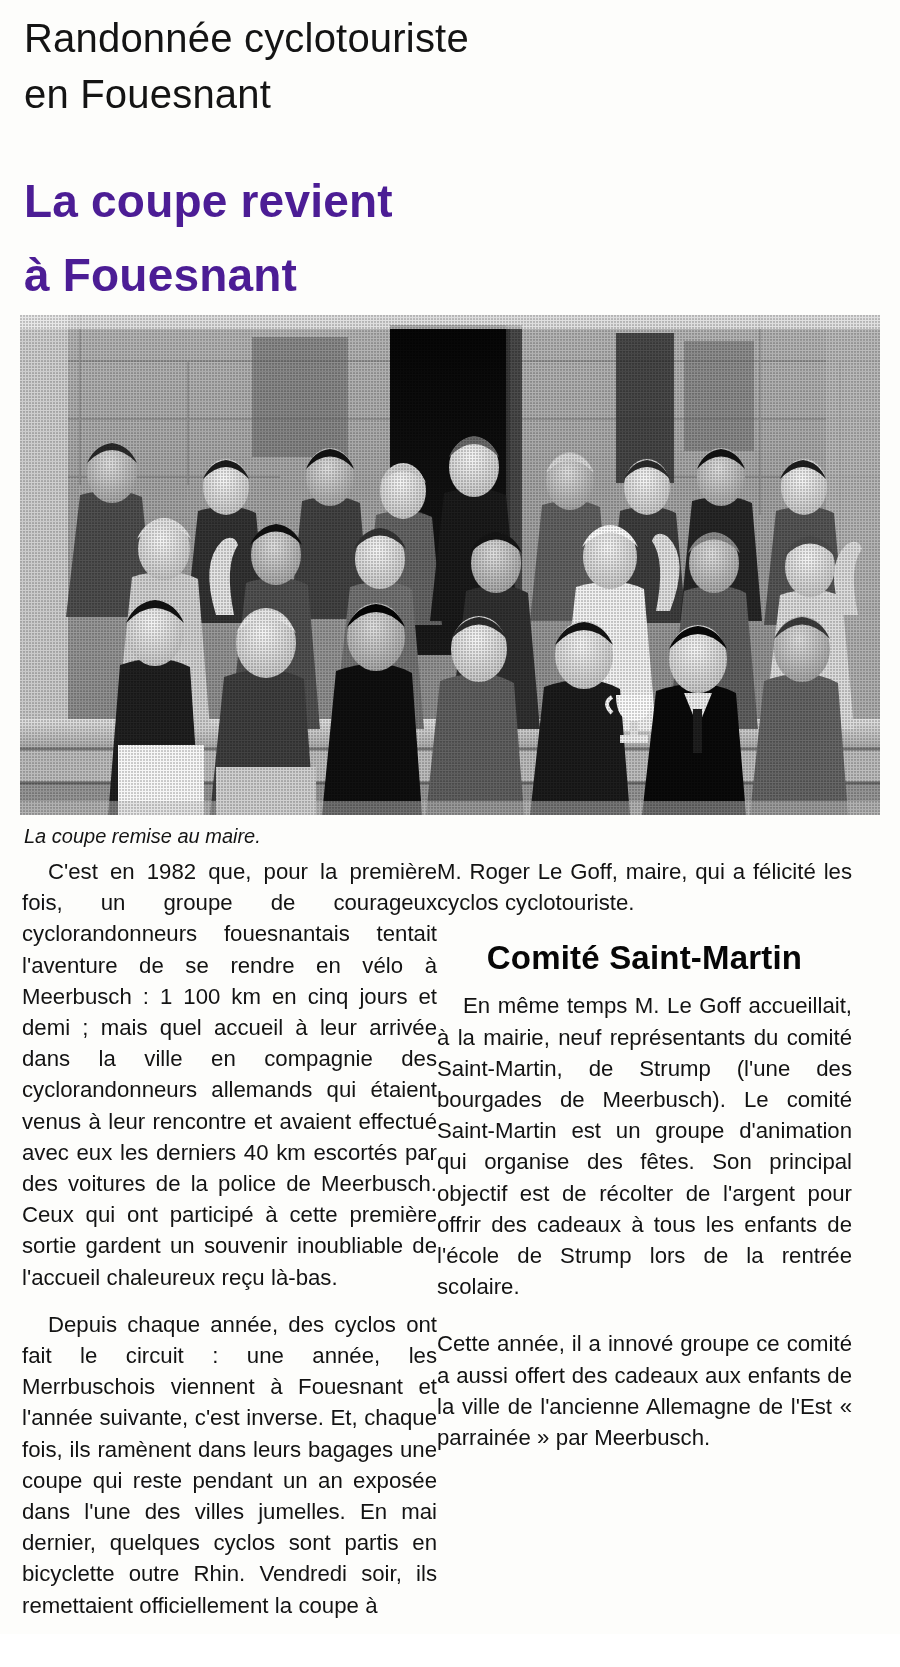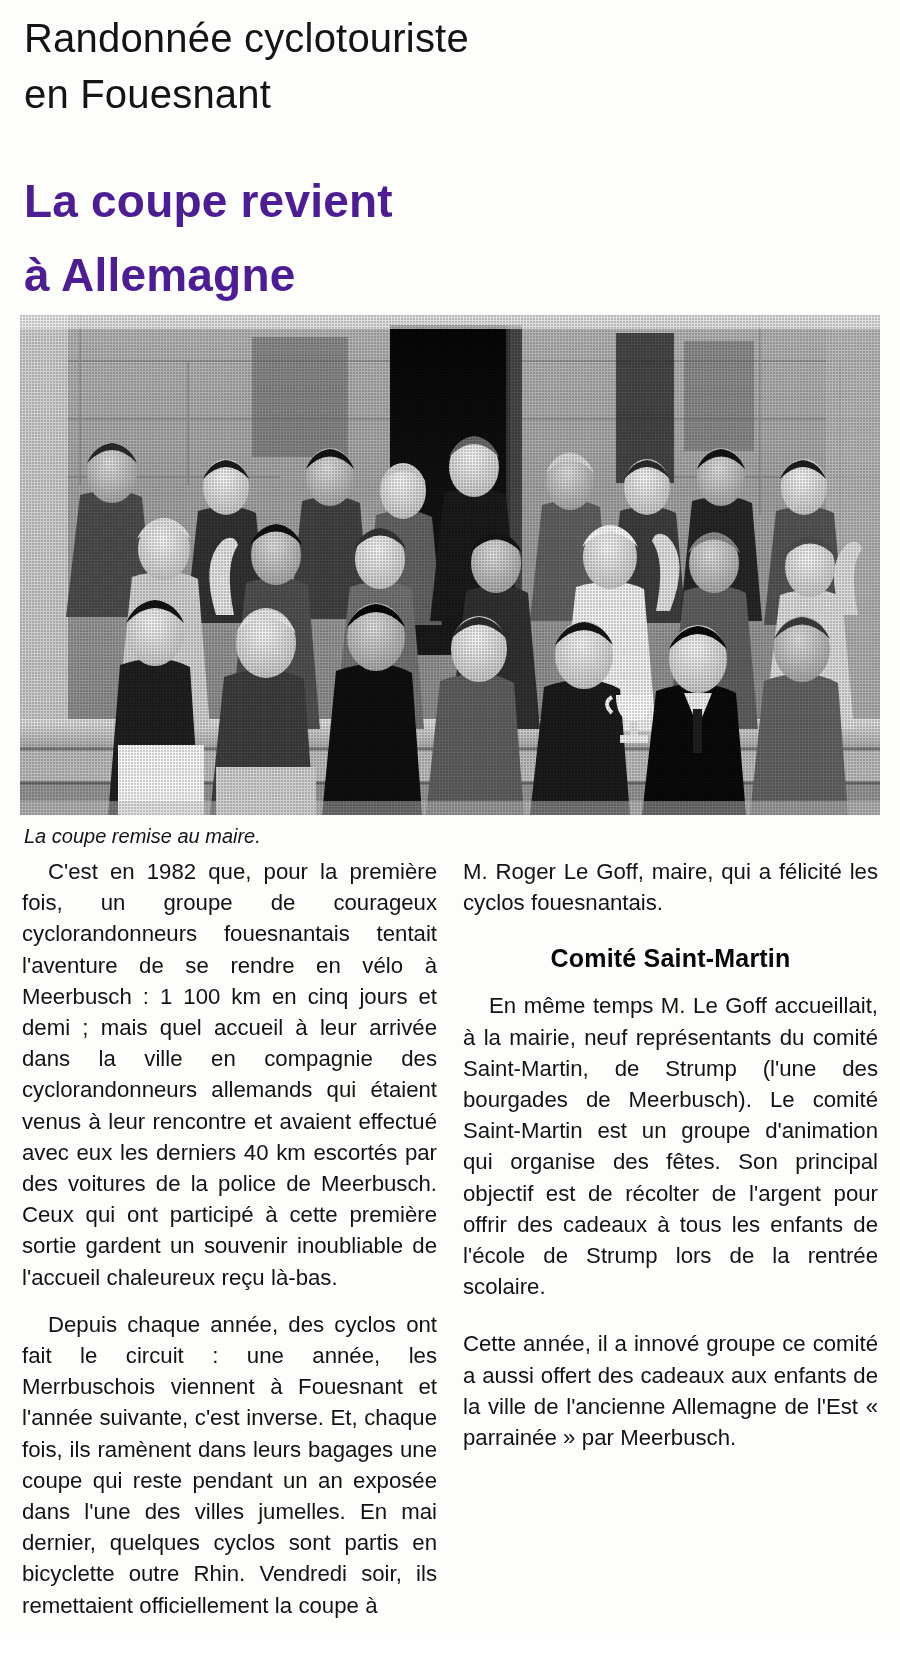--- a/index.html
+++ b/index.html
@@ -83,62 +83,61 @@
     font-weight:500;
     color:#141414;
   }
 
   
   .cols{
     position:absolute;
     left:22px; top:856px;
     width:856px;
     display:flex;
-    gap:26px;
   }
   .col{
     width:415px;
   }
   p.body{
     margin:0;
     font-size:22.2px;
     line-height:31.2px;
     text-align:justify;
     text-justify:inter-word;
     color:#131313;
     hyphens:manual;
     word-spacing:0.2px;
   }
   p.body + p.body{ margin-top:16px; }
   p.indent{ text-indent:26px; }
   p.gap{ margin-top:26px !important; }
 
   .subhead{
     margin:24px 0 16px 0;
-    font-size:25px;
+    font-size:33px;
     line-height:32px;
     font-weight:700;
     text-align:center;
     color:#070707;
     letter-spacing:0.2px;
   }
 </style>
 </head>
 <body>
 
 <div class="page">
 
   <div class="kicker">
     <span class="k1">Randonnée cyclotouriste</span>
     <span class="k2">en Fouesnant</span>
   </div>
 
   <div class="headline">
     <span class="h1">La coupe revient</span>
-    <span class="h2">à Allemagne</span>
+    <span class="h2">à Fouesnant</span>
   </div>
 
   <div class="photo">
     <svg viewBox="0 0 860 500" preserveAspectRatio="none">
       <defs>
         <linearGradient id="wallg" x1="0" y1="0" x2="0" y2="1">
           <stop offset="0%" stop-color="#b4b0a8"></stop>
           <stop offset="55%" stop-color="#9b978f"></stop>
           <stop offset="100%" stop-color="#868179"></stop>
         </linearGradient>
@@ -317,21 +316,21 @@
   <div class="caption">La coupe remise au maire.</div>
 
   <div class="cols">
 
     <div class="col">
       <p class="body indent">C'est en 1982 que, pour la première fois, un groupe de courageux cyclorandonneurs fouesnantais tentait l'aventure de se rendre en vélo à Meerbusch : 1 100 km en cinq jours et demi ; mais quel accueil à leur arrivée dans la ville en compagnie des cyclorandonneurs allemands qui étaient venus à leur rencontre et avaient effectué avec eux les derniers 40 km escortés par des voitures de la police de Meerbusch. Ceux qui ont participé à cette première sortie gardent un souvenir inoubliable de l'accueil chaleureux reçu là-bas.</p>
       <p class="body indent">Depuis chaque année, des cyclos ont fait le circuit : une année, les Merrbuschois viennent à Fouesnant et l'année suivante, c'est inverse. Et, chaque fois, ils ramènent dans leurs bagages une coupe qui reste pendant un an exposée dans l'une des villes jumelles. En mai dernier, quelques cyclos sont partis en bicyclette outre Rhin. Vendredi soir, ils remettaient officiellement la coupe à</p>
     </div>
 
     <div class="col">
-      <p class="body">M. Roger Le Goff, maire, qui a félicité les cyclos fouesnantais.</p>
+      <p class="body">M. Roger Le Goff, maire, qui a félicité les cyclos cyclotouriste.</p>
       <h2 class="subhead">Comité Saint-Martin</h2>
       <p class="body indent">En même temps M. Le Goff accueillait, à la mairie, neuf représentants du comité Saint-Martin, de Strump (l'une des bourgades de Meerbusch). Le comité Saint-Martin est un groupe d'animation qui organise des fêtes. Son principal objectif est de récolter de l'argent pour offrir des cadeaux à tous les enfants de l'école de Strump lors de la rentrée scolaire.</p>
       <p class="body gap">Cette année, il a innové groupe ce comité a aussi offert des cadeaux aux enfants de la ville de l'ancienne Allemagne de l'Est « parrainée » par Meerbusch.</p>
     </div>
 
   </div>
 
 </div>
 
 </body></html>

